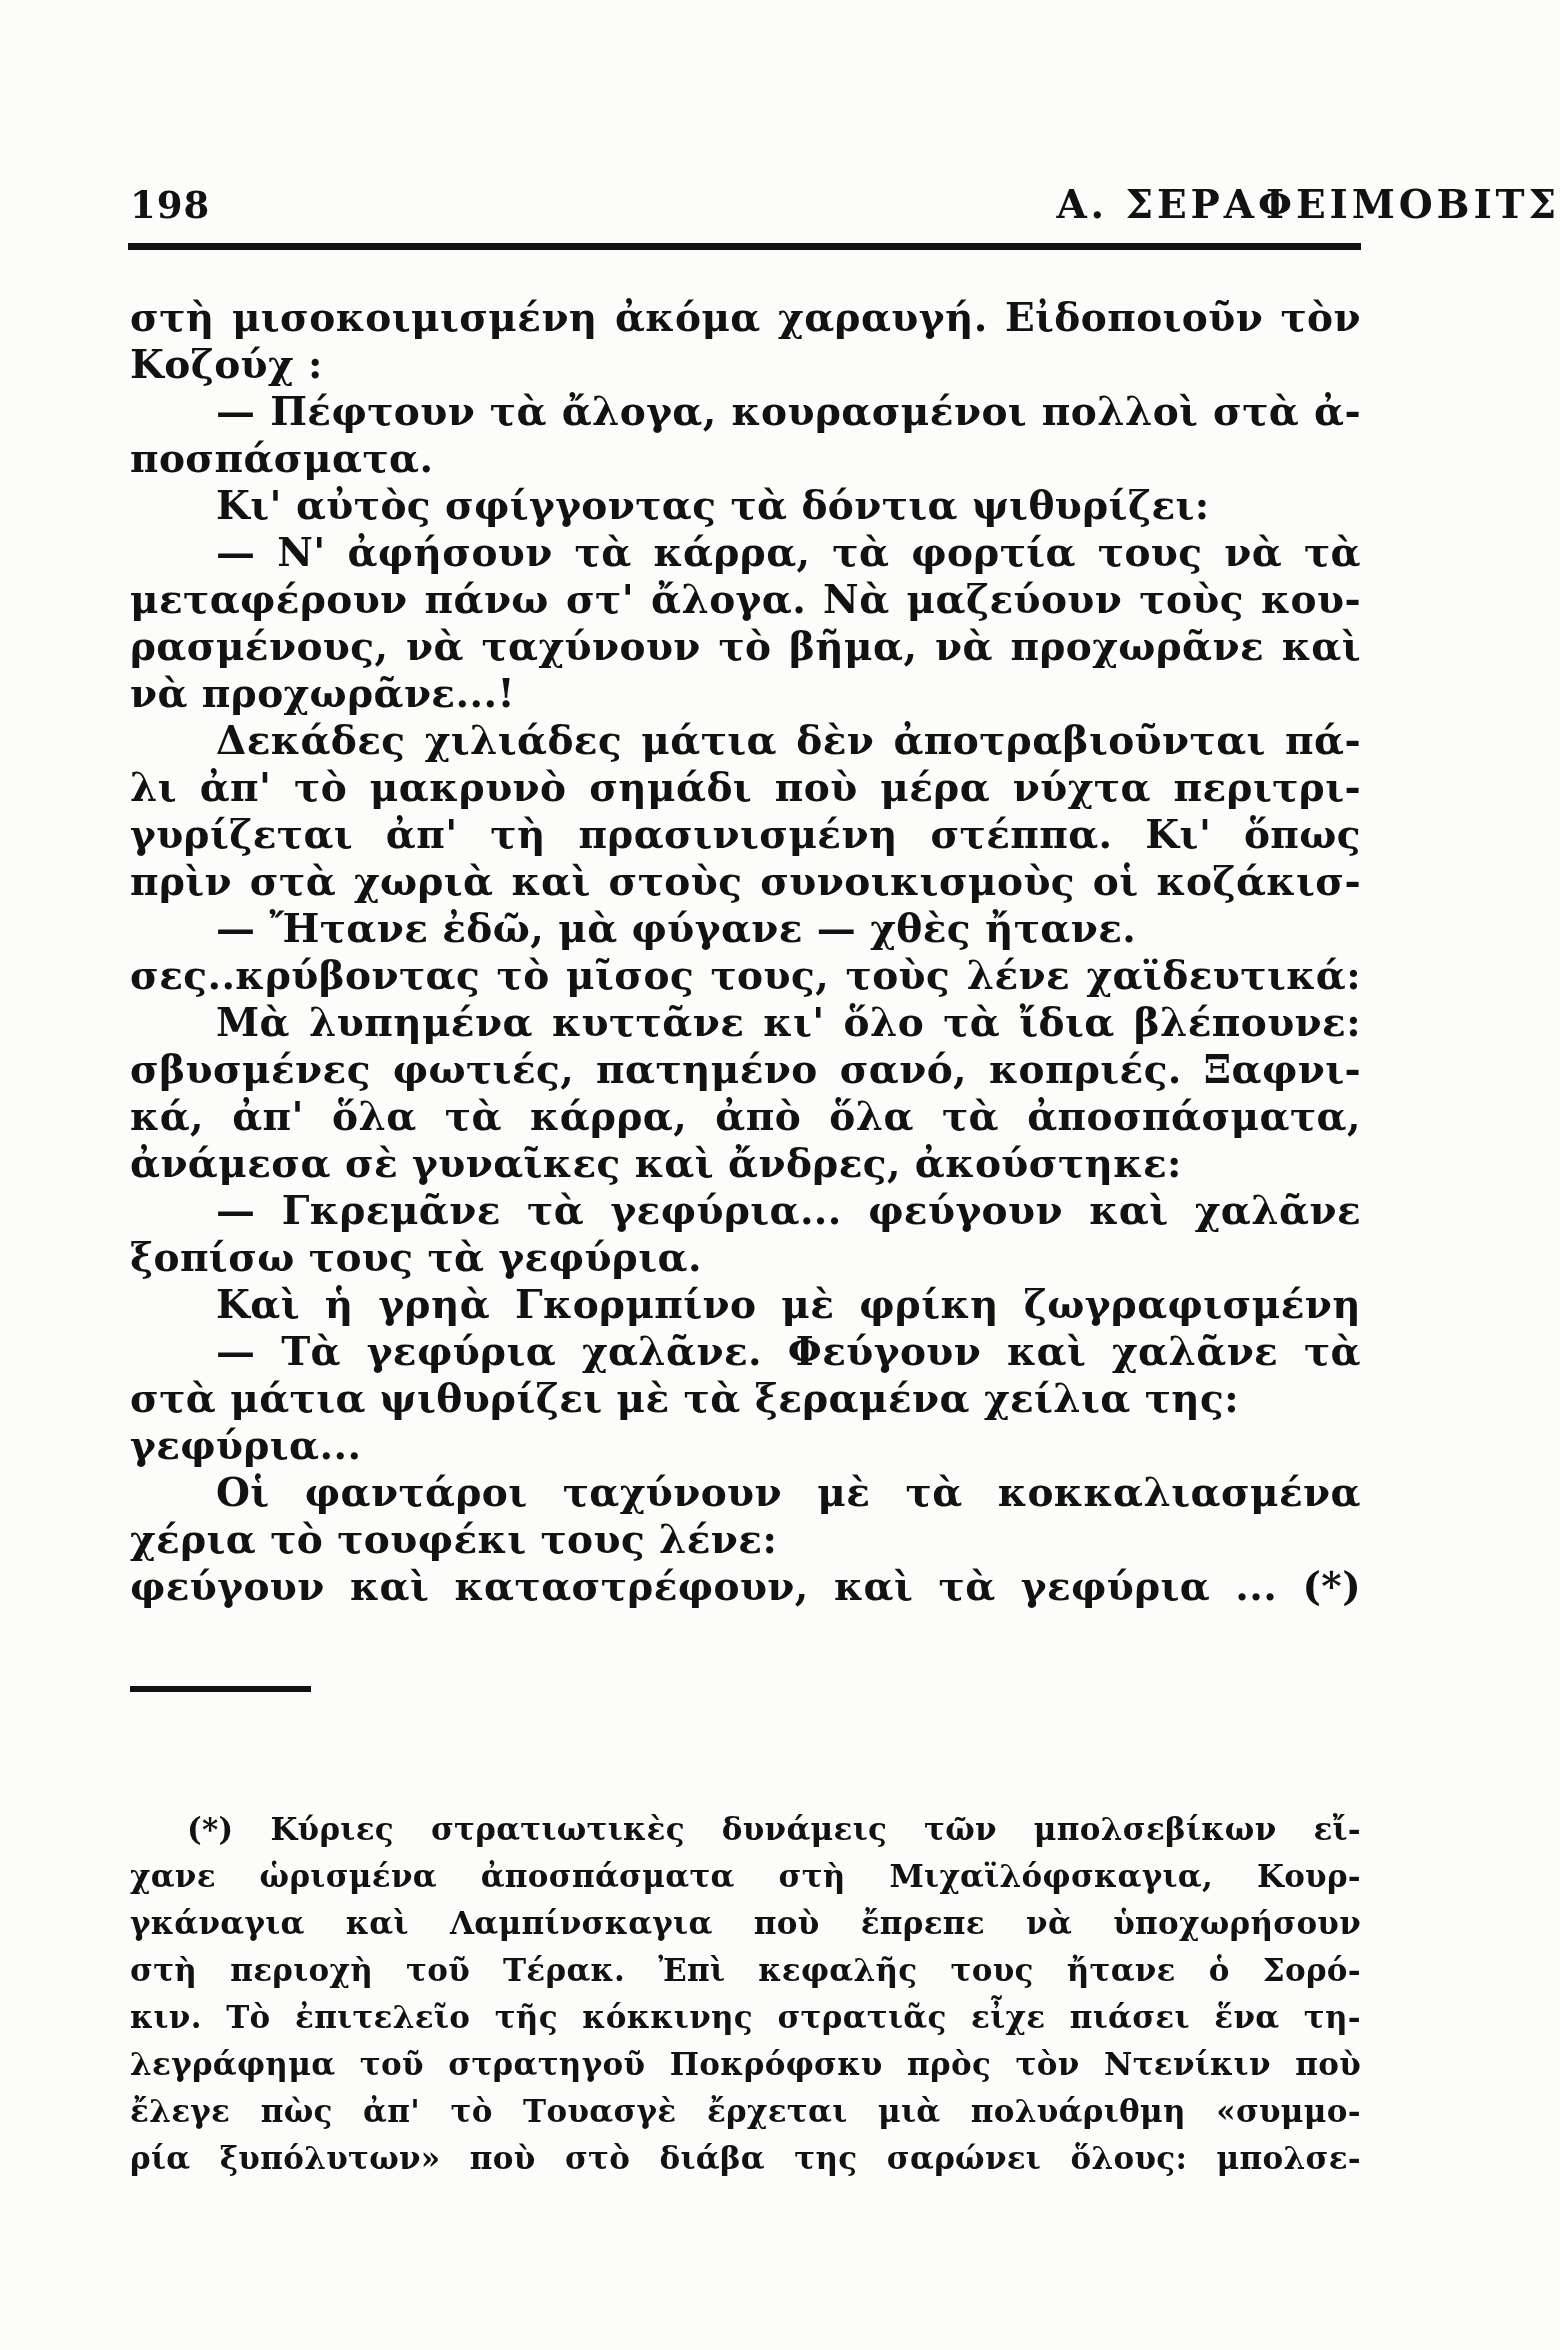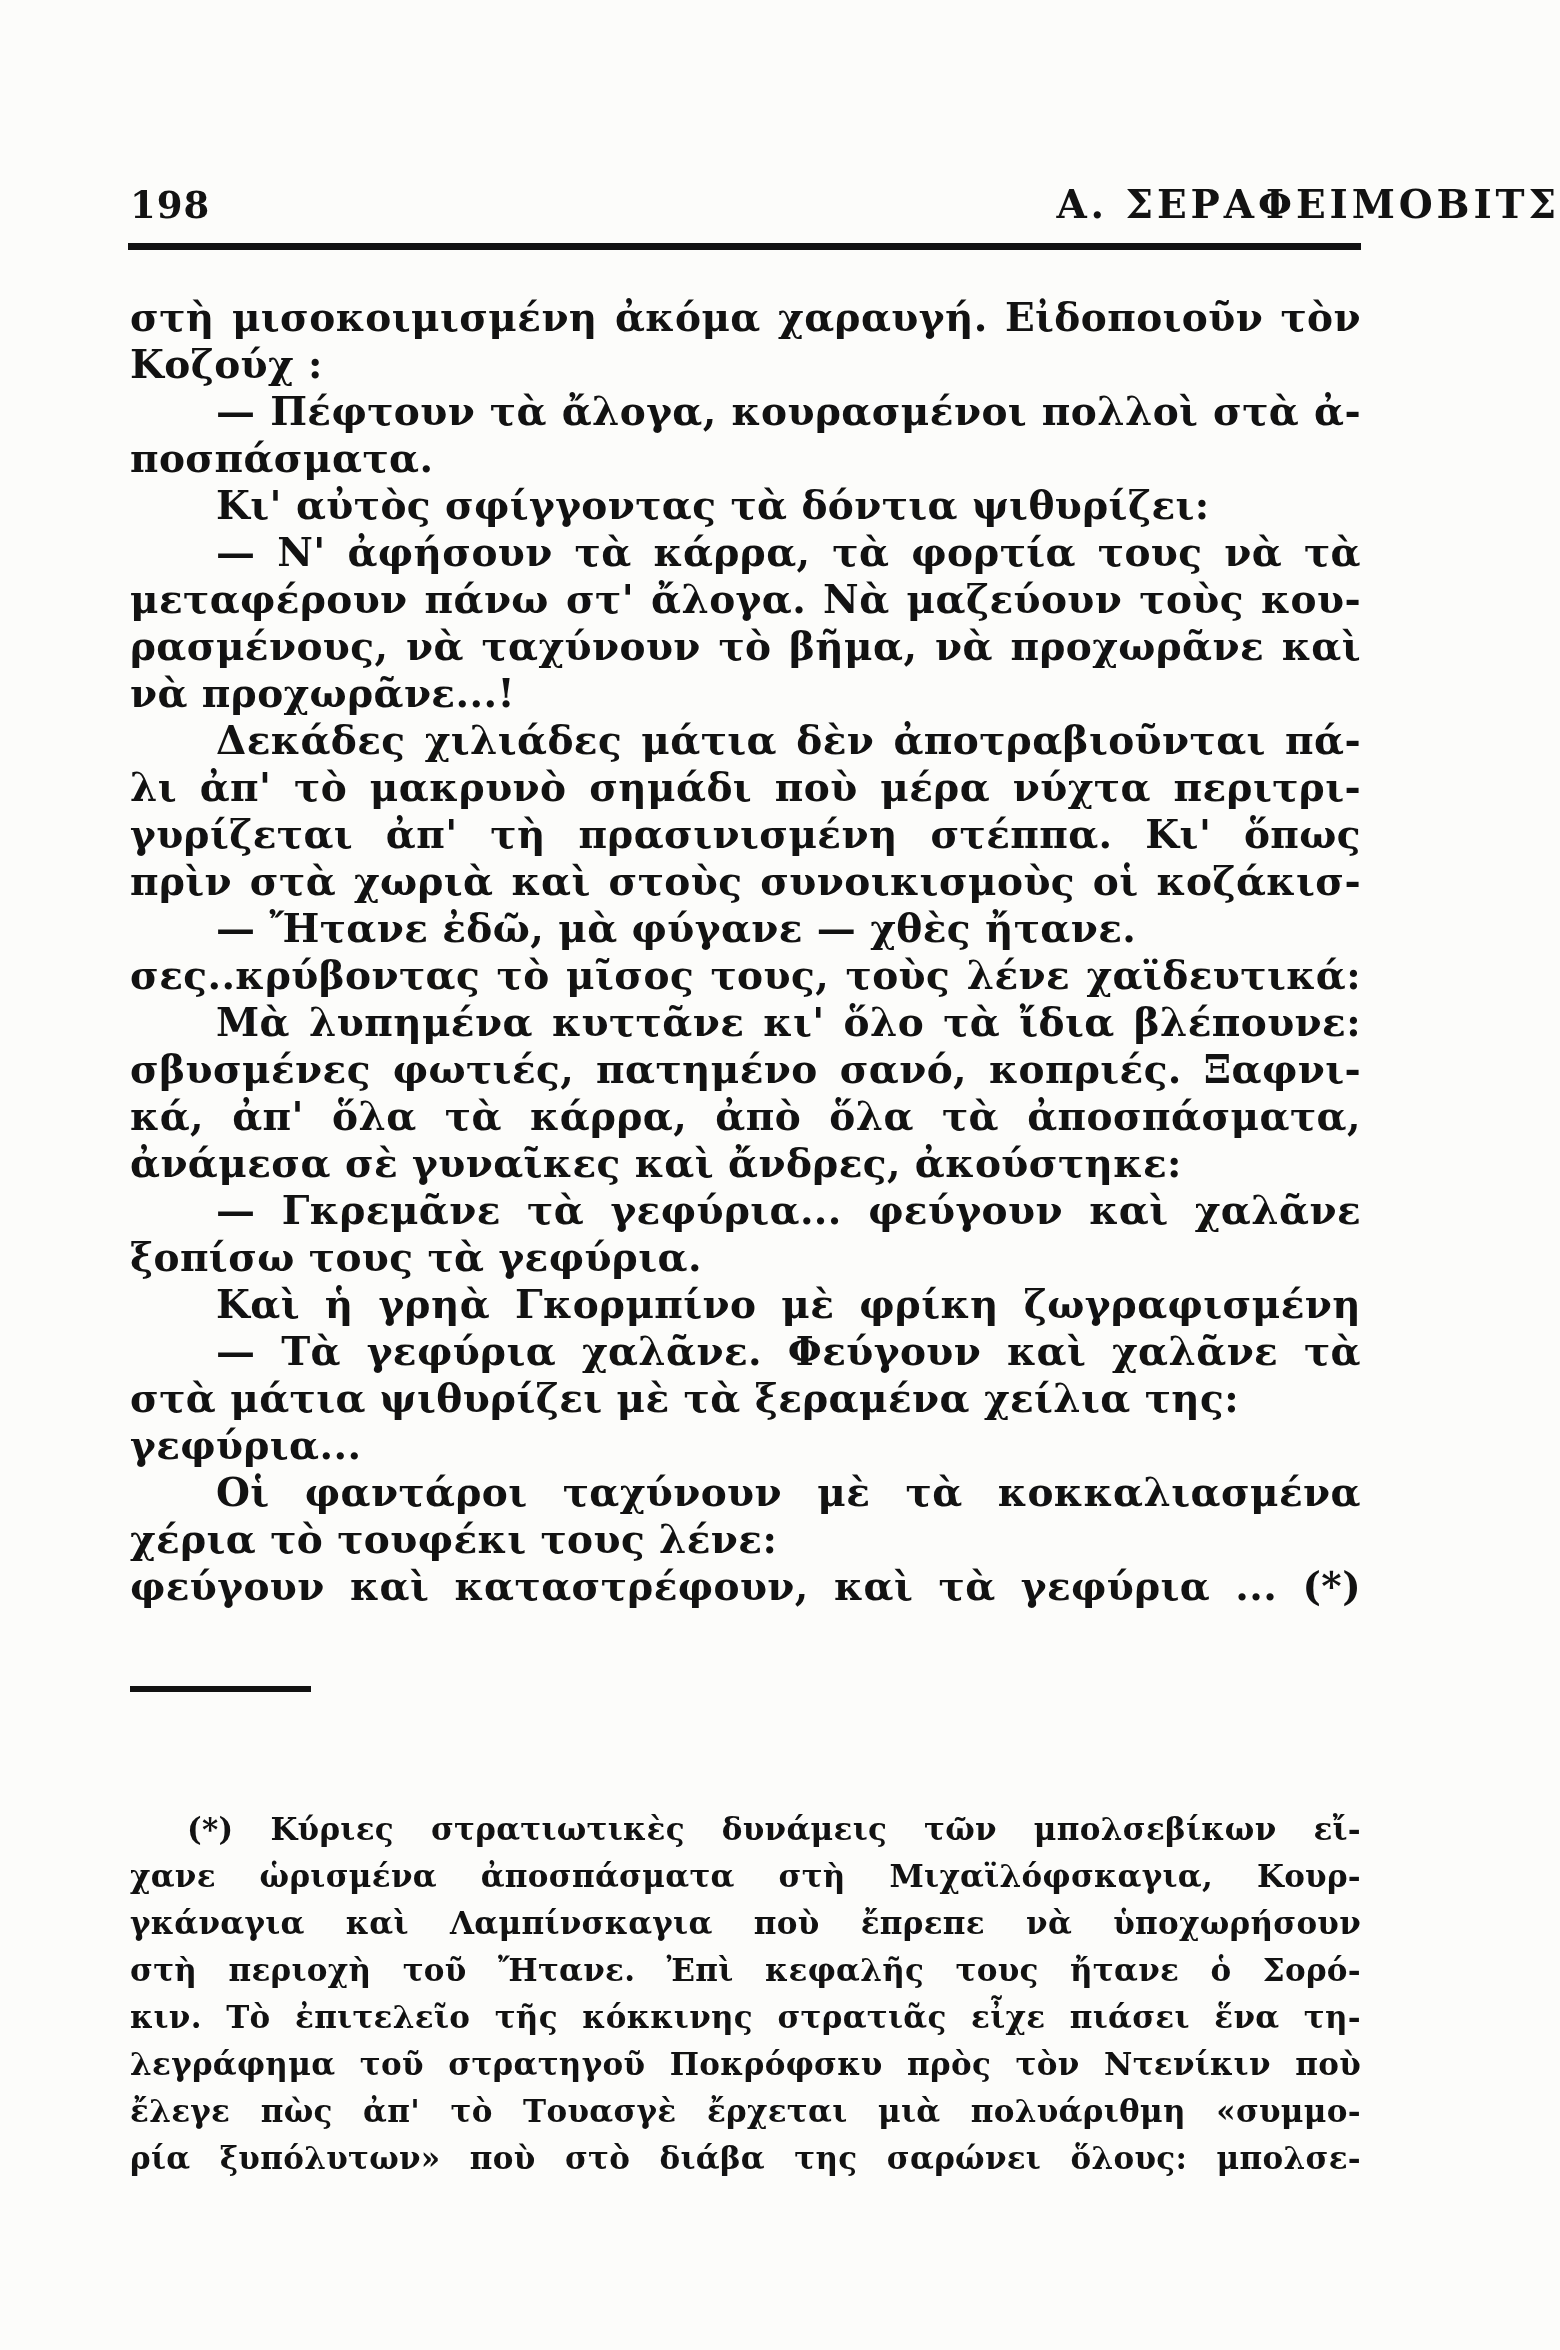--- a/index.html
+++ b/index.html
@@ -122,21 +122,21 @@
       <div class="line">χέρια τὸ τουφέκι τους λένε:</div>
       <div class="line justify">φεύγουν καὶ καταστρέφουν, καὶ τὰ γεφύρια ... (*)</div>
     </div>
 
   <div class="footnote-rule"></div>
 
   <div class="footnote-text">
       <div class="line justify indent">(*) Κύριες στρατιωτικὲς δυνάμεις τῶν μπολσεβίκων εἴ-</div>
       <div class="line justify">χανε ὡρισμένα ἀποσπάσματα στὴ Μιχαϊλόφσκαγια, Κουρ-</div>
       <div class="line justify">γκάναγια καὶ Λαμπίνσκαγια ποὺ ἔπρεπε νὰ ὑποχωρήσουν</div>
-      <div class="line justify">στὴ περιοχὴ τοῦ Ἤτανε. Ἐπὶ κεφαλῆς τους ἤτανε ὁ Σορό-</div>
+      <div class="line justify">στὴ περιοχὴ τοῦ Τέρακ. Ἐπὶ κεφαλῆς τους ἤτανε ὁ Σορό-</div>
       <div class="line justify">κιν. Τὸ ἐπιτελεῖο τῆς κόκκινης στρατιᾶς εἶχε πιάσει ἕνα τη-</div>
       <div class="line justify">λεγράφημα τοῦ στρατηγοῦ Ποκρόφσκυ πρὸς τὸν Ντενίκιν ποὺ</div>
       <div class="line justify">ἔλεγε πὼς ἀπ' τὸ Τουασγὲ ἔρχεται μιὰ πολυάριθμη «συμμο-</div>
       <div class="line justify">ρία ξυπόλυτων» ποὺ στὸ διάβα της σαρώνει ὅλους: μπολσε-</div>
     </div>
 
 </div>
 
 
 </body></html>

